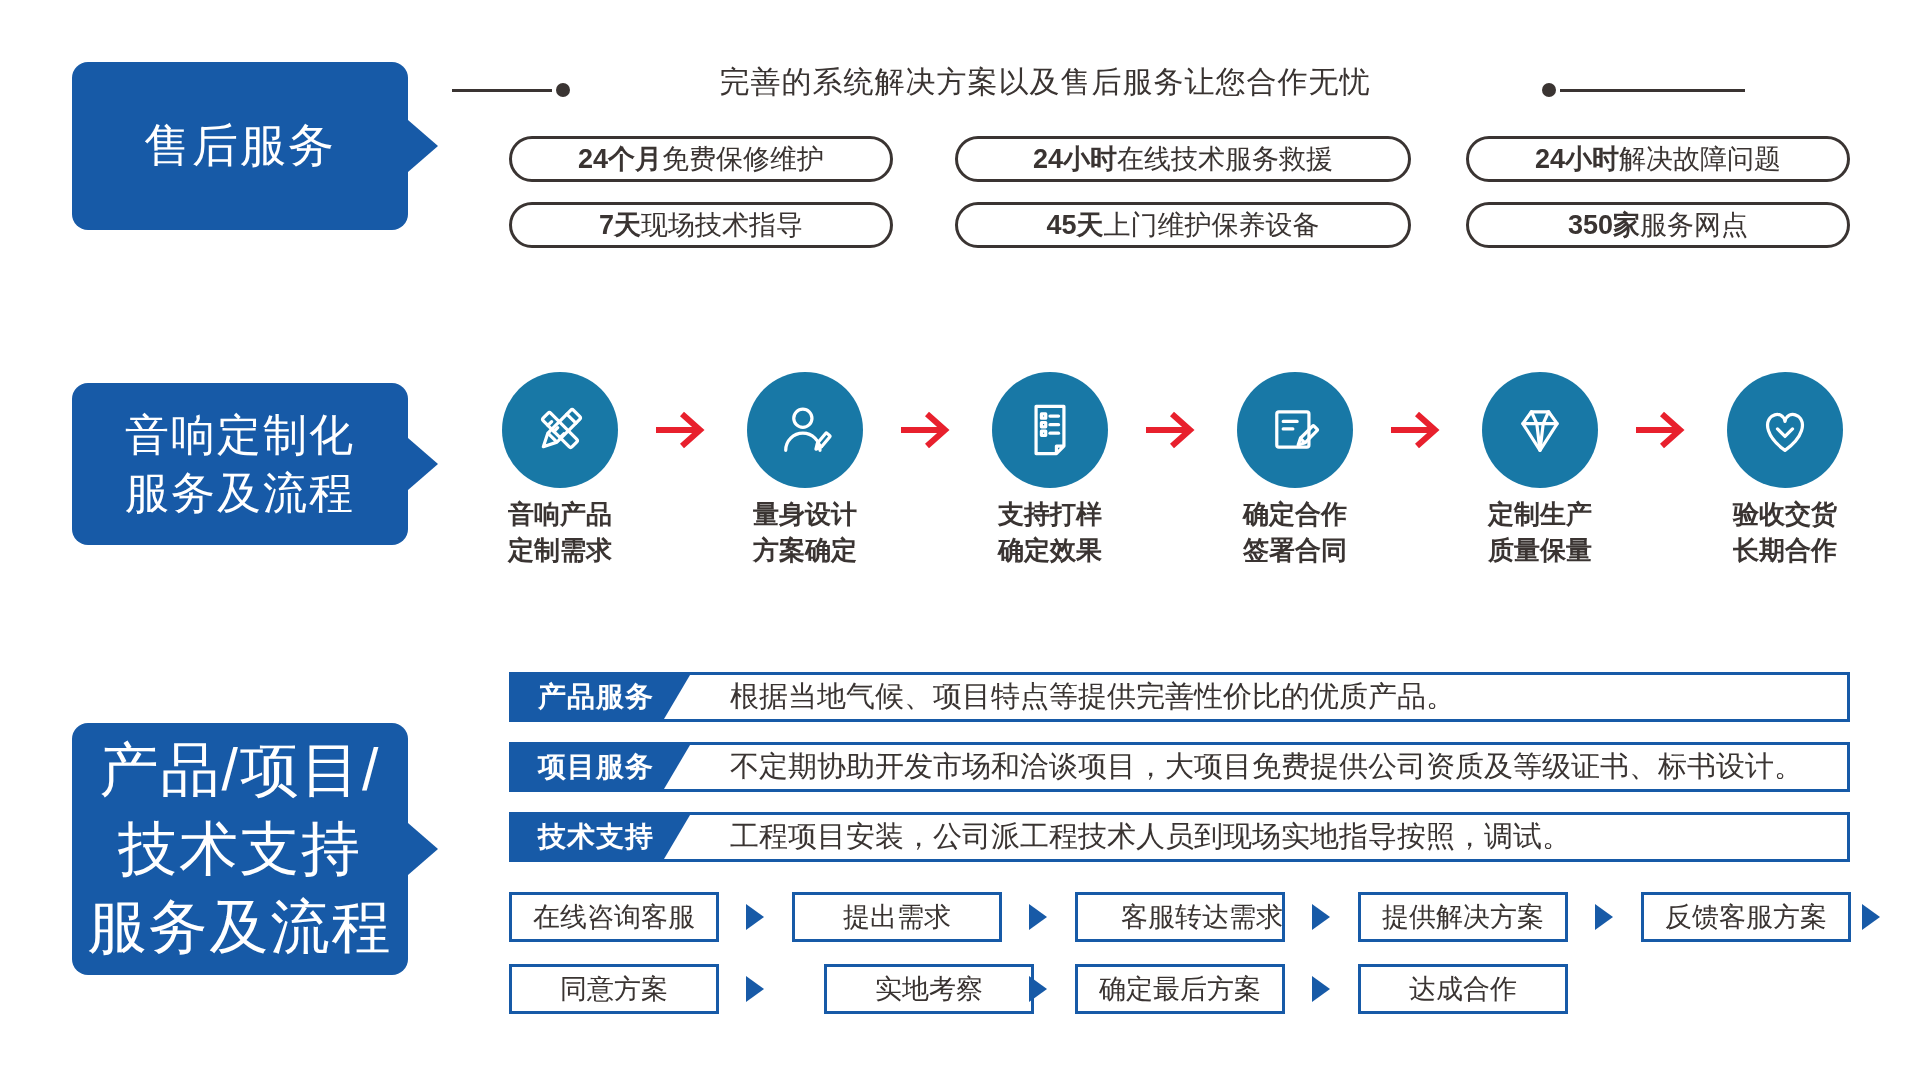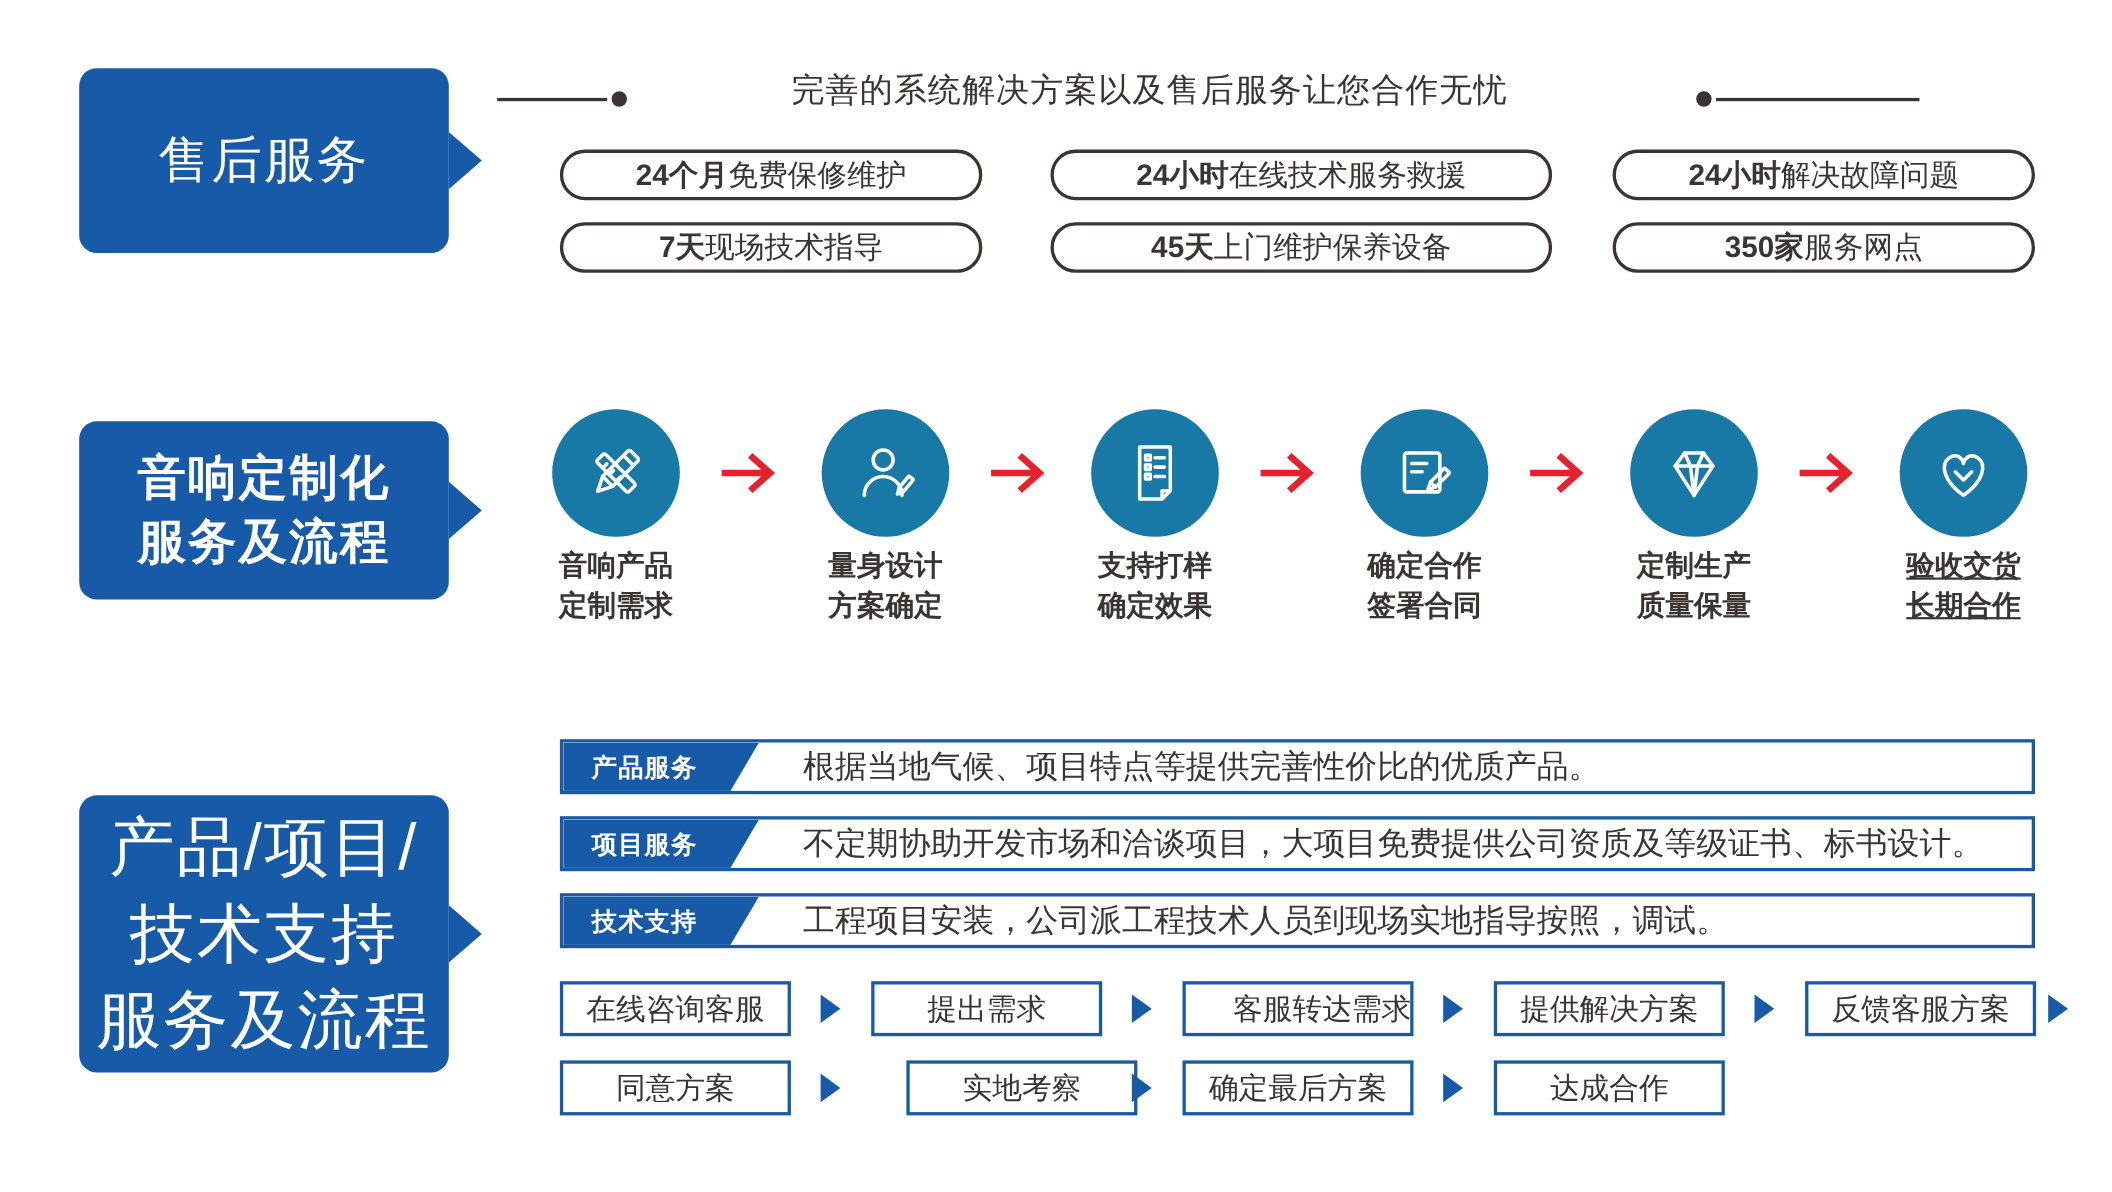--- a/index.html
+++ b/index.html
@@ -14,21 +14,21 @@
   .canvas{position:relative;width:1920px;height:1084px;background:#fff;overflow:hidden;}
 
   
   .badge{position:absolute;background:var(--blue);color:#fff;border-radius:16px;
          display:flex;align-items:center;justify-content:center;text-align:center;
          font-weight:500;letter-spacing:2px;}
   .badge::after{content:"";position:absolute;left:100%;top:50%;transform:translateY(-50%);
          border-top:26px solid transparent;border-bottom:26px solid transparent;
          border-left:30px solid var(--blue);}
   #badge1{left:72px;top:62px;width:336px;height:168px;font-size:46px;}
-  #badge2{left:72px;top:383px;width:336px;height:162px;font-size:44px;line-height:1.32;font-weight:bold;}
+  #badge2{left:72px;top:383px;width:336px;height:162px;font-size:44px;line-height:1.32;}
   #badge3{left:72px;top:723px;width:336px;height:252px;font-size:59px;line-height:1.33;}
 
   
   .main-title{position:absolute;left:565px;top:62px;width:960px;text-align:center;
          font-size:30px;font-weight:500;color:var(--ink);white-space:nowrap;letter-spacing:1px;}
   .decor-line{position:absolute;top:89px;height:3px;background:var(--ink);}
   #decor-line-left{left:452px;width:100px;}
   #decor-line-right{left:1560px;width:185px;}
   .decor-dot{position:absolute;top:83px;width:14px;height:14px;border-radius:50%;background:var(--ink);}
   #decor-dot-left{left:556px;}
@@ -54,21 +54,21 @@
         font-weight:700;line-height:36px;color:var(--ink);}
   .red-arrow{position:absolute;top:408px;width:62px;height:44px;}
   .red-arrow svg{display:block;}
 
   
   .svc-row{position:absolute;left:509px;width:1341px;height:50px;border:3px solid var(--blue);
         background:#fff;display:flex;align-items:center;}
   #svc-row0{top:672px;}
   #svc-row1{top:742px;}
   #svc-row2{top:812px;}
-  .svc-label{flex:0 0 178px;height:100%;background:var(--blue);color:#fff;font-size:23px;
+  .svc-label{flex:0 0 178px;height:100%;background:var(--blue);color:#fff;font-size:28px;
         font-weight:700;display:flex;align-items:center;padding-left:26px;letter-spacing:1px;
         clip-path:polygon(0 0,100% 0,calc(100% - 26px) 100%,0 100%);}
   .svc-desc{margin-left:40px;font-size:29px;font-weight:400;color:var(--ink);white-space:nowrap;}
 
   
   .flow-box{position:absolute;width:210px;height:50px;border:3px solid var(--blue);background:#fff;
         display:flex;align-items:center;justify-content:center;font-size:27px;font-weight:500;
         color:var(--ink);white-space:nowrap;}
   .rowA{top:892px;}
   .rowB{top:964px;}
@@ -222,21 +222,21 @@
     <span>确定效果</span>
   </div>
   <div class="step-label" style="left:1205px;">
     <span>确定合作</span><br>
     <span>签署合同</span>
   </div>
   <div class="step-label" style="left:1450px;">
     <span>定制生产</span><br>
     <span>质量保量</span>
   </div>
-  <div class="step-label" style="left:1695px;text-decoration:underline;">
+  <div class="step-label" style="left:1695px;">
     <span>验收交货</span><br>
     <span>长期合作</span>
   </div>
 
   <div class="badge" id="badge3">
     <span>
       <span>产品/项目/</span><br>
       <span>技术支持</span><br>
       <span>服务及流程</span>
     </span>

